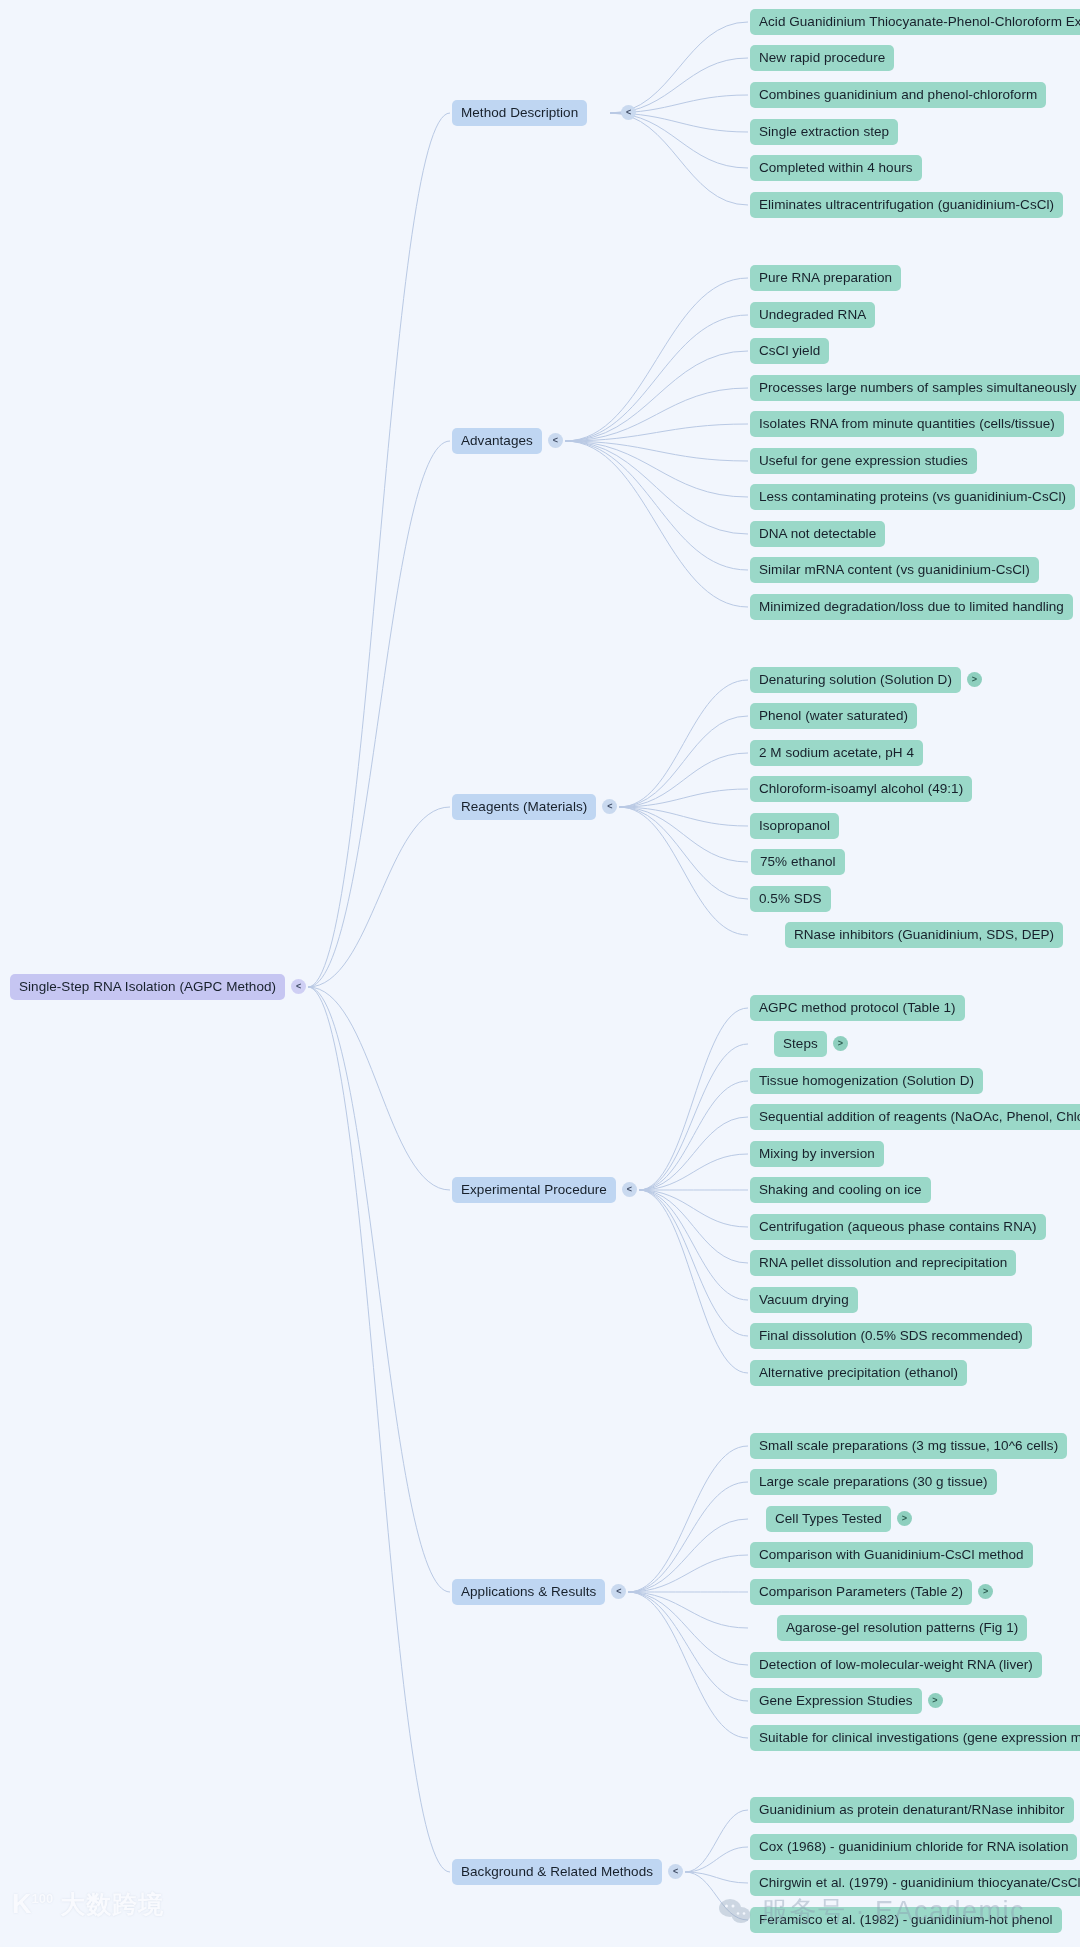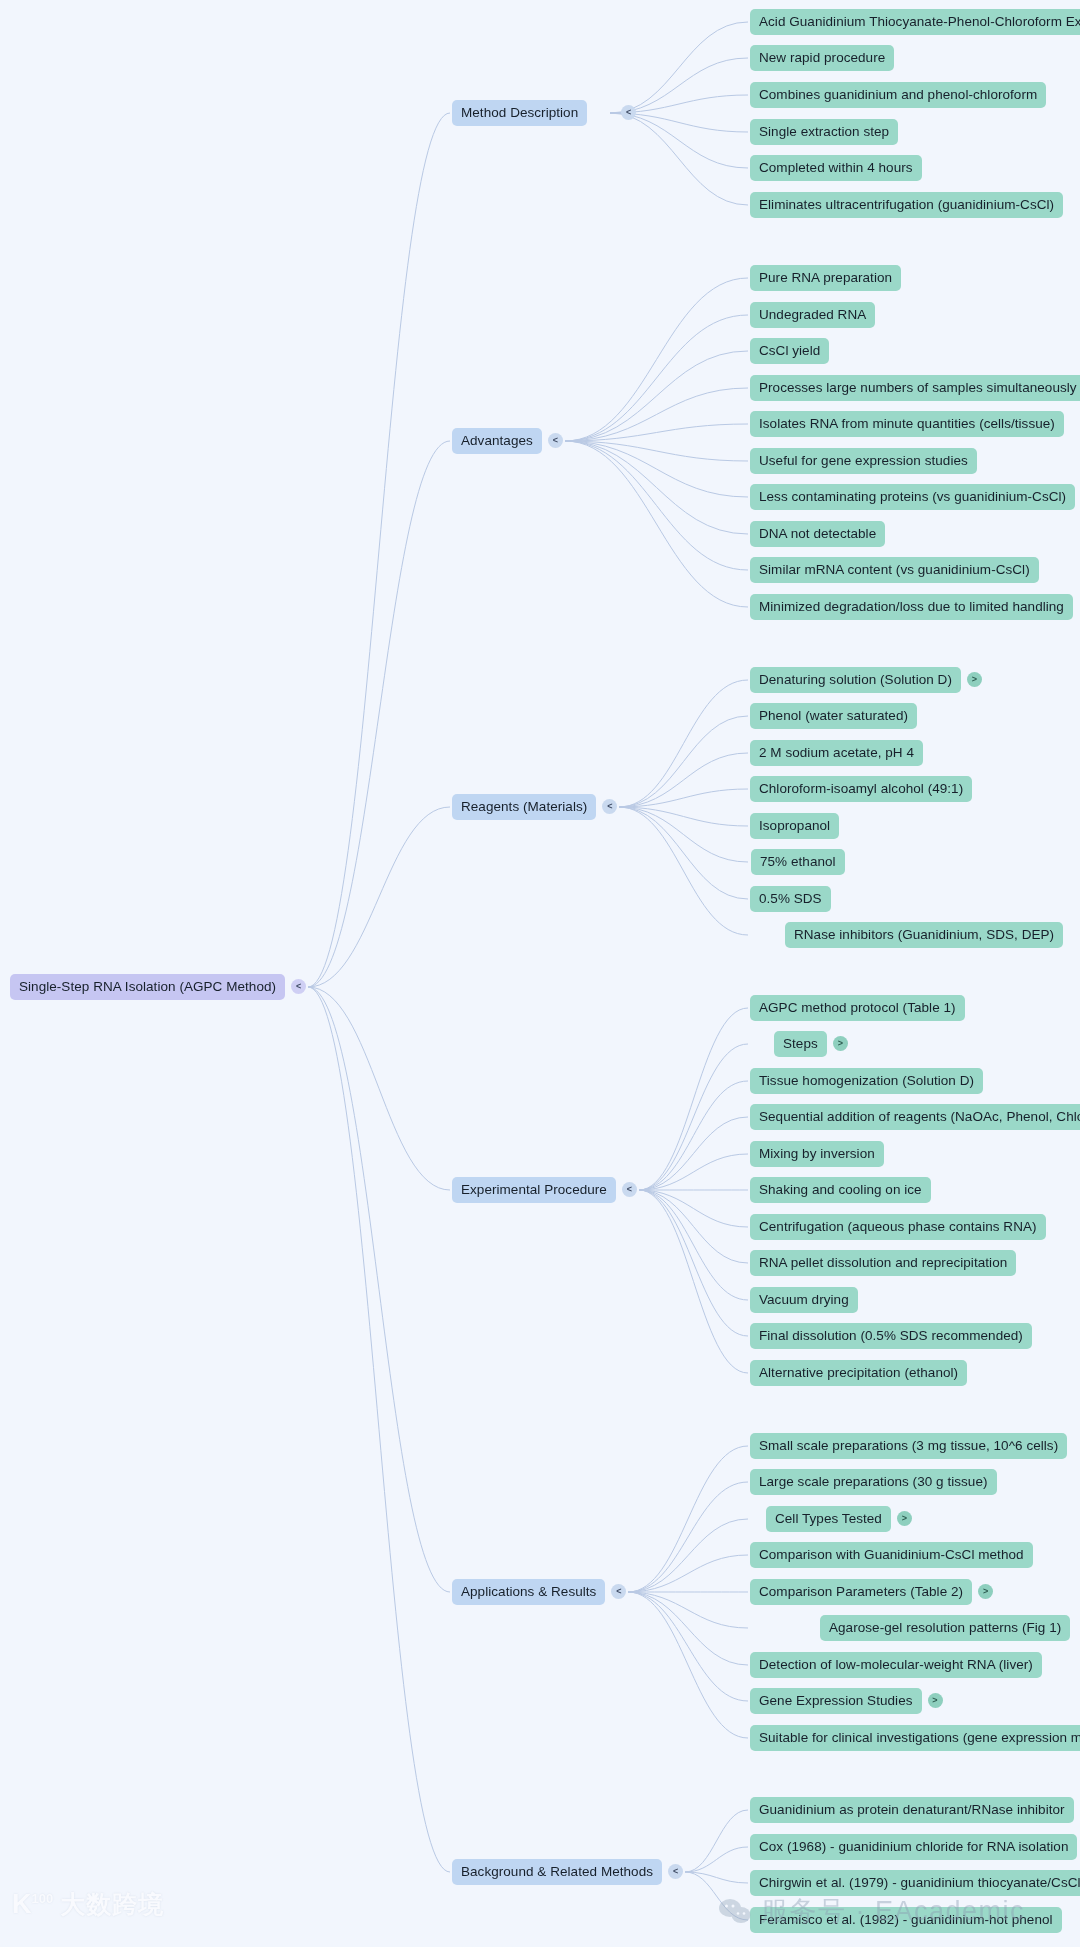--- a/index.html
+++ b/index.html
@@ -331,21 +331,21 @@
         <span class="chip">Cell Types Tested</span>
         <span class="badge badge-expand">&gt;</span>
       </div>
       <div class="node node-leaf" style="left: 750px; top: 1541.5px;">
         <span class="chip">Comparison with Guanidinium-CsCl method</span>
       </div>
       <div class="node node-leaf" style="left: 750px; top: 1578.5px;">
         <span class="chip">Comparison Parameters (Table 2)</span>
         <span class="badge badge-expand">&gt;</span>
       </div>
-      <div class="node node-leaf" style="left: 793px; top: 1614.5px; padding-left: 27px;">
+      <div class="node node-leaf" style="left: 750px; top: 1614.5px; padding-left: 27px;">
         <span class="chip">Agarose-gel resolution patterns (Fig 1)</span>
       </div>
       <div class="node node-leaf" style="left: 750px; top: 1651.5px;">
         <span class="chip">Detection of low-molecular-weight RNA (liver)</span>
       </div>
       <div class="node node-leaf" style="left: 750px; top: 1687.5px;">
         <span class="chip">Gene Expression Studies</span>
         <span class="badge badge-expand">&gt;</span>
       </div>
       <div class="node node-leaf" style="left: 750px; top: 1724.5px;">

